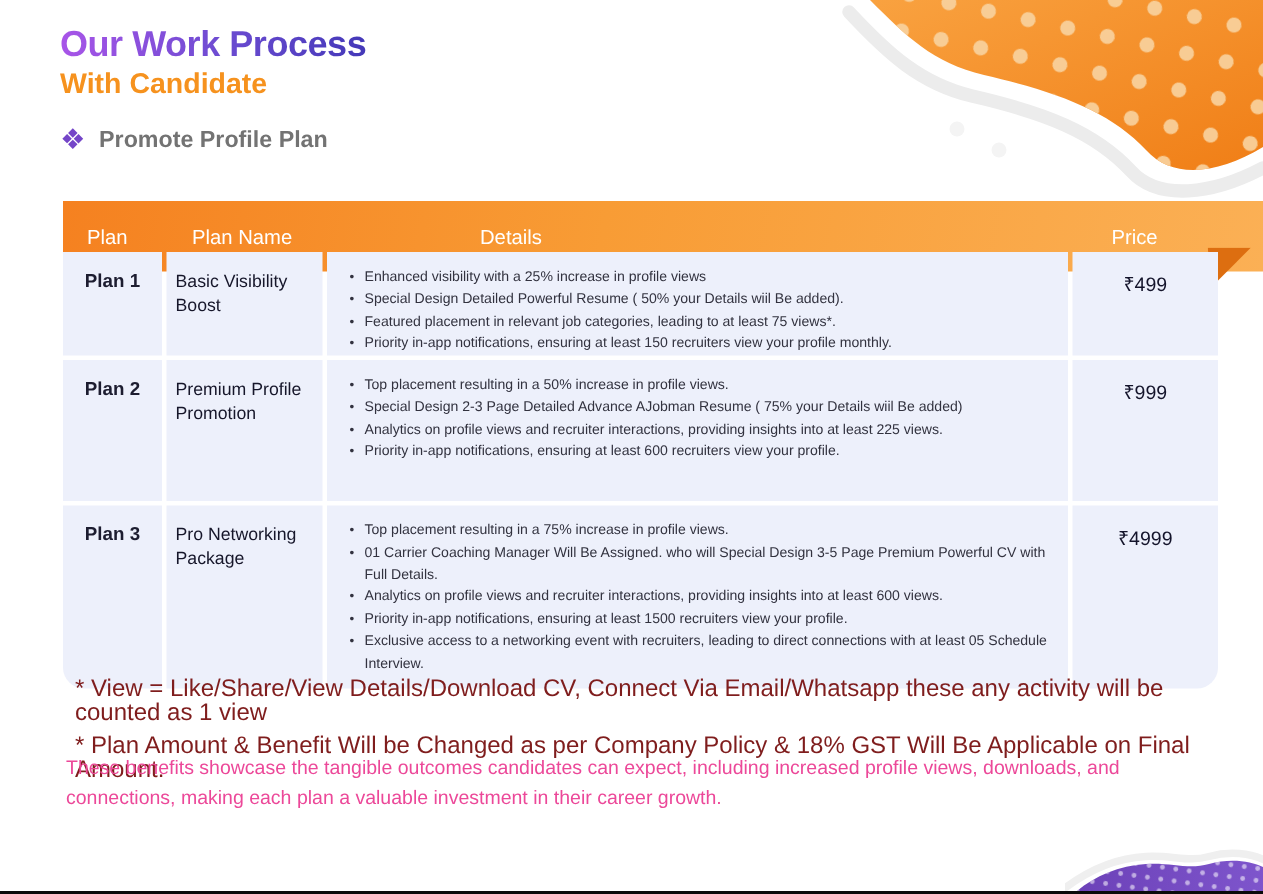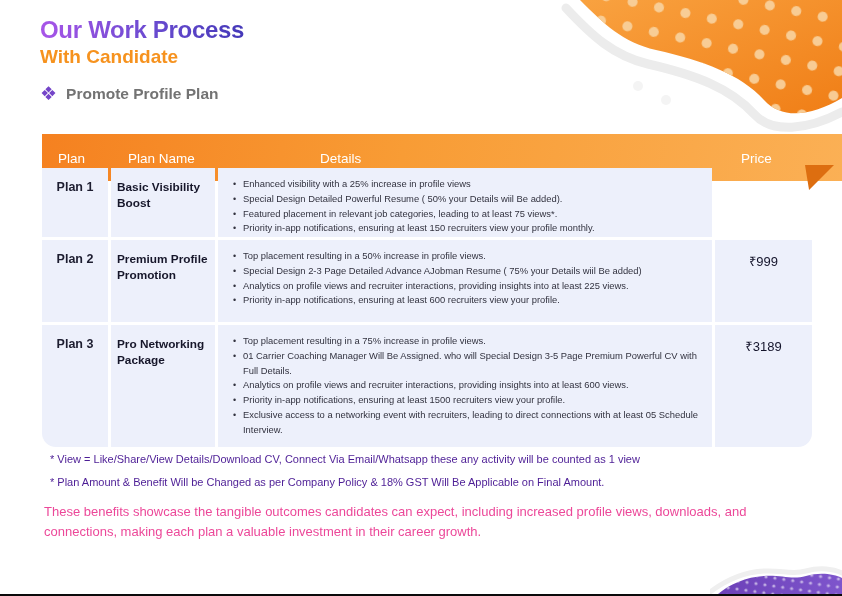--- a/index.html
+++ b/index.html
@@ -34,37 +34,37 @@
   .h-details{left:278px;}
   .h-price{left:699px;}
   .fold{
     position:absolute;left:805px;top:165px;width:29px;height:25px;background:#dd6e10;
     clip-path:polygon(0 0,100% 0,14% 100%);
   }
   
   .rows{position:absolute;left:42px;top:168px;width:770px;}
   .t-row{display:grid;grid-template-columns:66px 104px 494px 97px;column-gap:3px;margin-bottom:3px;}
   .t-row:nth-child(1){height:69px;}
-  .t-row:nth-child(2){height:82px;}
+  .t-row:nth-child(2){height:94px;}
   .t-row:nth-child(3){height:122px;margin-bottom:0;}
   .cell{background:#edf0fb;overflow:hidden;}
   .c-plan{text-align:center;padding-top:12px;font-size:12.5px;color:#1d1d30;font-weight:700;box-sizing:border-box;}
-  .c-name{padding:12px 2px 0 6px;font-size:11.8px;line-height:15.5px;color:#16162a;font-weight:700;box-sizing:border-box;}
+  .c-name{padding:12px 2px 0 6px;font-size:11.8px;line-height:15.5px;color:#16162a;font-weight:400;box-sizing:border-box;}
   .c-details{padding:9px 8px 0 14px;box-sizing:border-box;}
   .c-price{text-align:center;padding-top:12px;font-size:13px;color:#14142b;font-weight:500;box-sizing:border-box;}
   ul.details{list-style:none;margin:0;padding:0;}
   ul.details li{
     position:relative;padding-left:11px;font-size:9.4px;line-height:14.8px;color:#32323f;
   }
   ul.details li::before{content:"•";position:absolute;left:1px;top:0;font-size:9px;color:#32323f;}
   .t-row:nth-child(3) .c-plan{border-bottom-left-radius:14px;}
   .t-row:nth-child(3) .c-price{border-bottom-right-radius:14px;}
   
   .footnotes{position:absolute;left:50px;top:452px;width:780px;}
-  .fn{font-size:11px;line-height:15.5px;color:#4c1d95;margin-bottom:7px;}
+  .fn{font-size:16px;line-height:15.5px;color:#7f1d1d;margin-bottom:7px;}
   .closing{position:absolute;left:44px;top:502px;width:760px;font-size:13px;line-height:20px;color:#ec4899;}
 </style>
 </head>
 <body>
 
 <div class="page">
 
   <svg class="deco-top" width="300" height="230" viewBox="0 0 300 230">
     <defs>
       <linearGradient id="og" x1="0" y1="0" x2="1" y2="1">
@@ -105,20 +105,21 @@
       <div class="cell c-plan">Plan 1</div>
       <div class="cell c-name">Basic Visibility Boost</div>
       <div class="cell c-details">
         <ul class="details">
             <li>Enhanced visibility with a 25% increase in profile views</li>
             <li>Special Design Detailed Powerful Resume ( 50% your Details wiil Be added).</li>
             <li>Featured placement in relevant job categories, leading to at least 75 views*.</li>
             <li>Priority in-app notifications, ensuring at least 150 recruiters view your profile monthly.</li>
           </ul>
       </div>
+      <div class="cell c-price">₹499</div>
     </div>
 
     <div class="t-row">
       <div class="cell c-plan">Plan 2</div>
       <div class="cell c-name">Premium Profile Promotion</div>
       <div class="cell c-details">
         <ul class="details">
             <li>Top placement resulting in a 50% increase in profile views.</li>
             <li>Special Design 2-3 Page Detailed Advance AJobman Resume ( 75% your Details wiil Be added)</li>
             <li>Analytics on profile views and recruiter interactions, providing insights into at least 225 views.</li>
@@ -133,21 +134,21 @@
       <div class="cell c-name">Pro Networking Package</div>
       <div class="cell c-details">
         <ul class="details">
             <li>Top placement resulting in a 75% increase in profile views.</li>
             <li>01 Carrier Coaching Manager Will Be Assigned. who will Special Design 3-5 Page Premium Powerful CV with Full Details.</li>
             <li>Analytics on profile views and recruiter interactions, providing insights into at least 600 views.</li>
             <li>Priority in-app notifications, ensuring at least 1500 recruiters view your profile.</li>
             <li>Exclusive access to a networking event with recruiters, leading to direct connections with at least 05 Schedule Interview.</li>
           </ul>
       </div>
-      <div class="cell c-price">₹3189</div>
+      <div class="cell c-price">₹4999</div>
     </div>
   </div>
 
   <div class="footnotes">
     <div class="fn">* View = Like/Share/View Details/Download CV, Connect Via Email/Whatsapp these any activity will be counted as 1 view</div>
     <div class="fn">* Plan Amount &amp; Benefit Will be Changed as per Company Policy &amp; 18% GST Will Be Applicable on Final Amount.</div>
   </div>
 
   <div class="closing">These benefits showcase the tangible outcomes candidates can expect, including increased profile views, downloads, and connections, making each plan a valuable investment in their career growth.</div>
 

